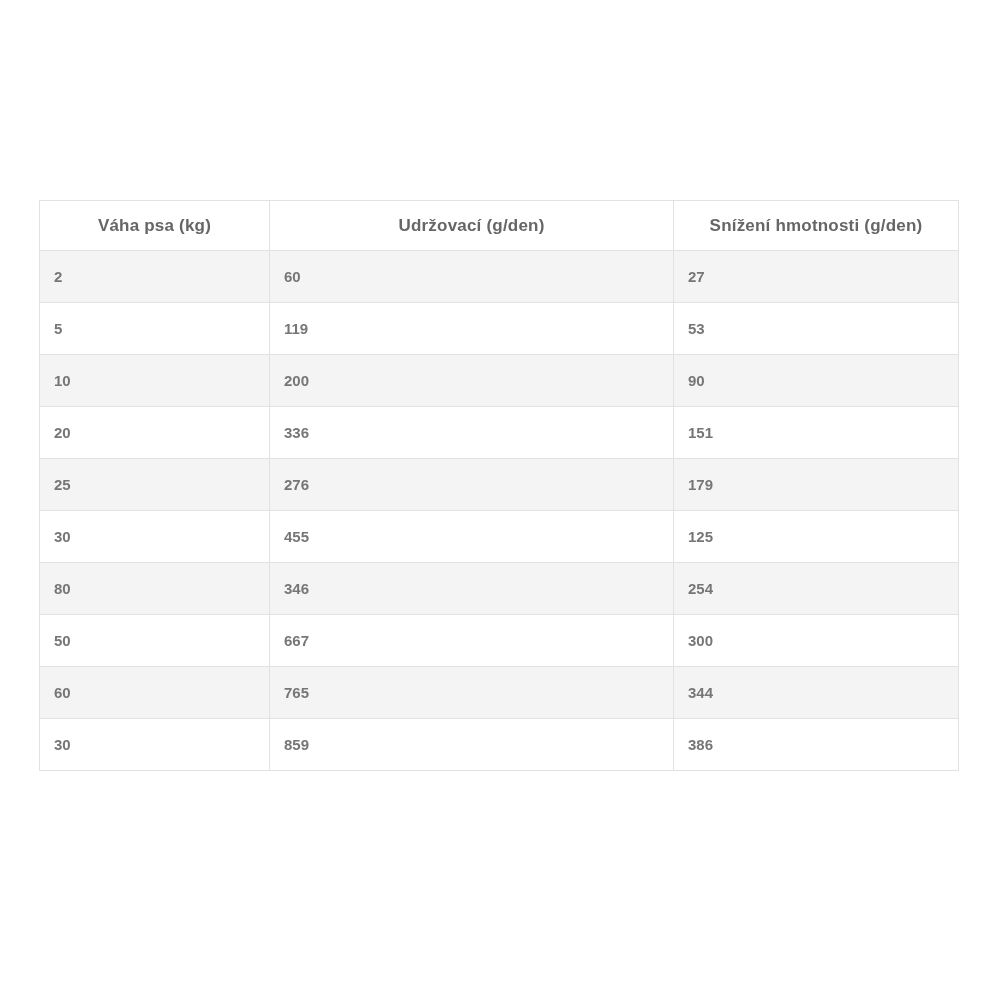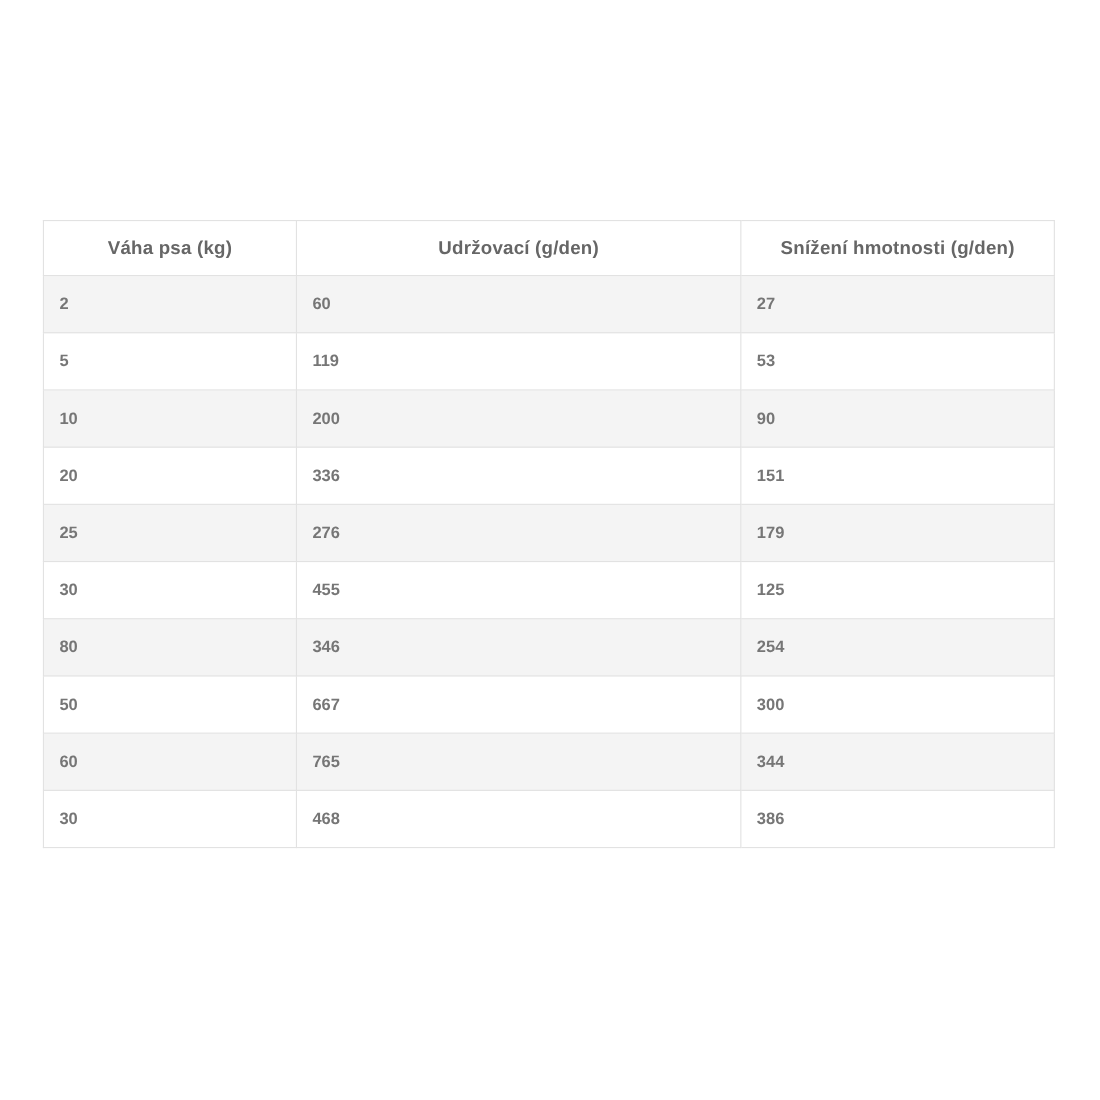--- a/index.html
+++ b/index.html
@@ -114,18 +114,18 @@
           <td>667</td>
           <td>300</td>
         </tr>
         <tr>
           <td>60</td>
           <td>765</td>
           <td>344</td>
         </tr>
         <tr>
           <td>30</td>
-          <td>468</td>
+          <td>859</td>
           <td>386</td>
         </tr>
       </tbody>
   </table>
 </div>
 
 </body></html>

